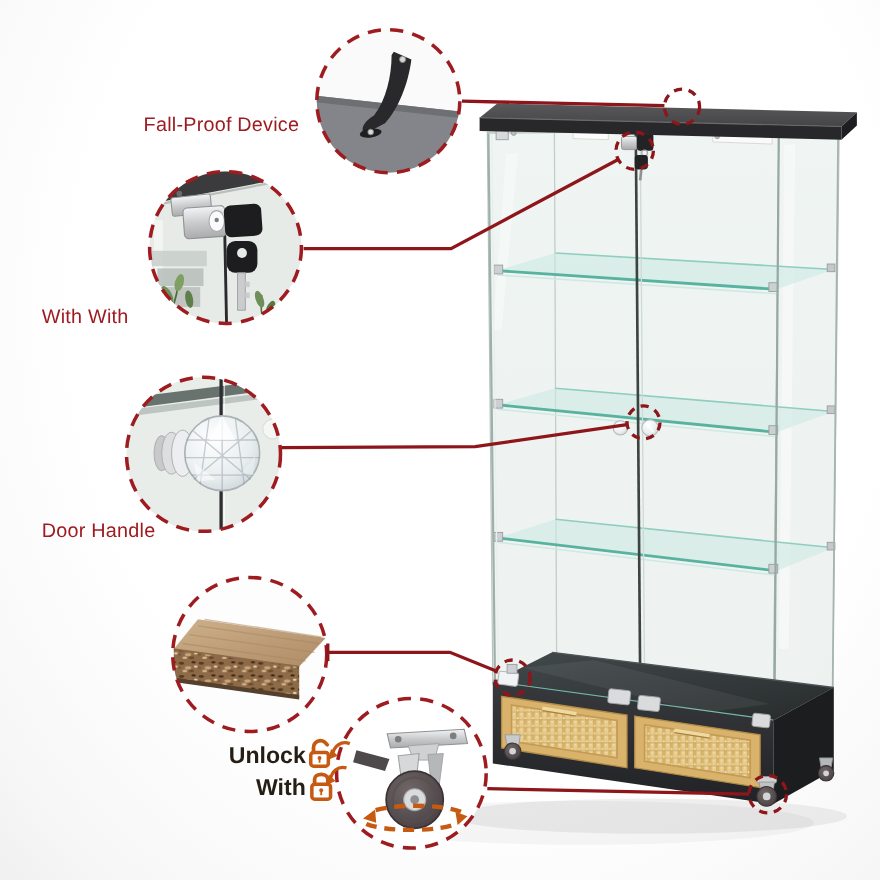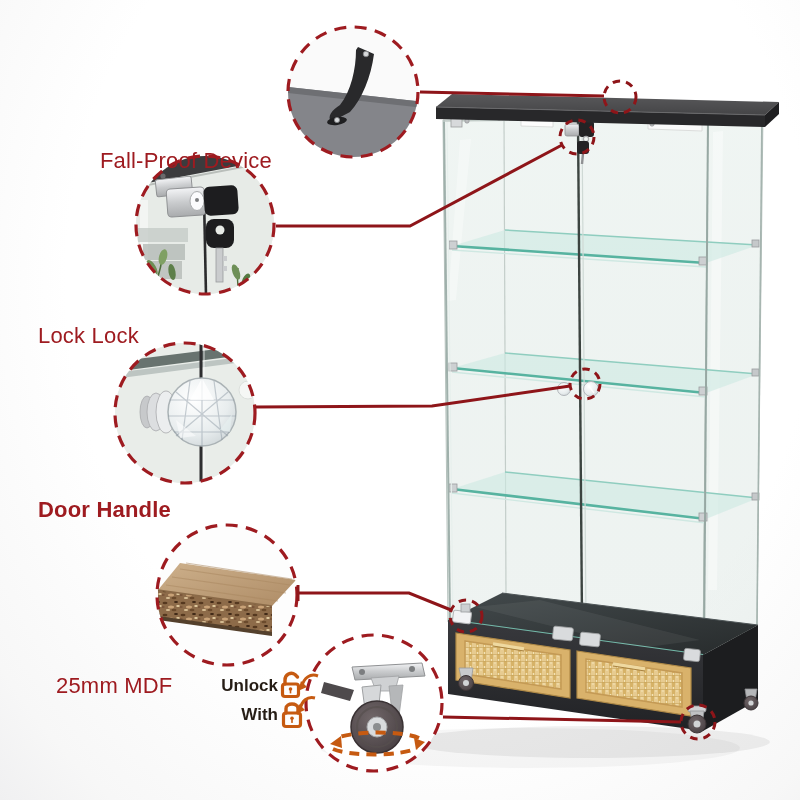--- a/index.html
+++ b/index.html
@@ -1,19 +1,19 @@
 <!DOCTYPE html>
 <html><head>
 <meta charset="utf-8">
 <style>
   html,body{margin:0;padding:0;background:#fff;}
   .stage{position:relative;width:800px;height:800px;background:radial-gradient(ellipse at 55% 35%, #ffffff 60%, #f7f7f7 88%, #f0f0f1 100%);overflow:hidden;font-family:"Liberation Sans",sans-serif;}
   .stage svg{position:absolute;left:0;top:0;}
-  .lbl{position:absolute;color:#9e1b20;font-size:22px;font-weight:400;letter-spacing:.2px;white-space:nowrap;margin-top:45px;}
-  .lbl-small{position:absolute;color:#261d15;font-size:17px;font-weight:700;white-space:nowrap;text-align:right;}
+  .lbl{position:absolute;color:#9e1b20;font-size:18px;font-weight:400;letter-spacing:.2px;white-space:nowrap;}
+  .lbl-small{position:absolute;color:#261d15;font-size:21px;font-weight:700;white-space:nowrap;text-align:right;}
   .icon-abs{position:absolute;}
 </style>
 </head>
 <body>
 
 <div class="stage">
 
 <svg width="800" height="800" viewBox="0 0 800 800">
   <defs>
     <linearGradient id="glassV" x1="0" y1="0" x2="0" y2="1">
@@ -375,23 +375,22 @@
     <path d="M318,676 C310,673 304,678 302,686" stroke="#c65a11" stroke-width="3" fill="none"></path>
     <polygon points="298,691 301,681 307,687" fill="#c65a11"></polygon>
   </g>
   <g>
     <path d="M315,698 C307,696 302,701 300,709" stroke="#c65a11" stroke-width="3" fill="none"></path>
     <polygon points="296,714 299,704 305,710" fill="#c65a11"></polygon>
   </g>
 </svg>
 
 <div class="lbl" style="left:80px;top:103px;width:192px;text-align:right;">Fall-Proof Device</div>
-<div class="lbl" style="left:38px;top:278px;">Lock Lock</div>
-<div class="lbl" style="left:38px;top:452px;font-weight:bold;">Door Handle</div>
-<div class="lbl" style="left:56px;top:628px;">25mm MDF</div>
+<div class="lbl" style="left:38px;top:278px;">With With</div>
+<div class="lbl" style="left:38px;top:472px;">Door Handle</div>
 <div class="lbl-small" style="left:198px;top:676px;width:80px;">Unlock</div>
 <div class="lbl-small" style="left:198px;top:705px;width:80px;">With</div>
 
 <svg class="icon-abs" style="left:279px;top:669px;" width="24" height="30" viewBox="0 0 24 30">
   <path d="M6,15 V11 C6,5.5 12,2.5 16,5.5 L18.5,8" fill="none" stroke="#c65a11" stroke-width="3.4" stroke-linecap="round"></path>
   <rect x="3.5" y="15" width="16" height="12.5" rx="2.5" fill="none" stroke="#c65a11" stroke-width="3.2"></rect>
   <circle cx="11.5" cy="20" r="1.8" fill="#c65a11"></circle>
       <rect x="10.7" y="20.8" width="1.6" height="3.6" fill="#c65a11"></rect>
 </svg>
 <svg class="icon-abs" style="left:280px;top:699px;" width="24" height="30" viewBox="0 0 24 30">

